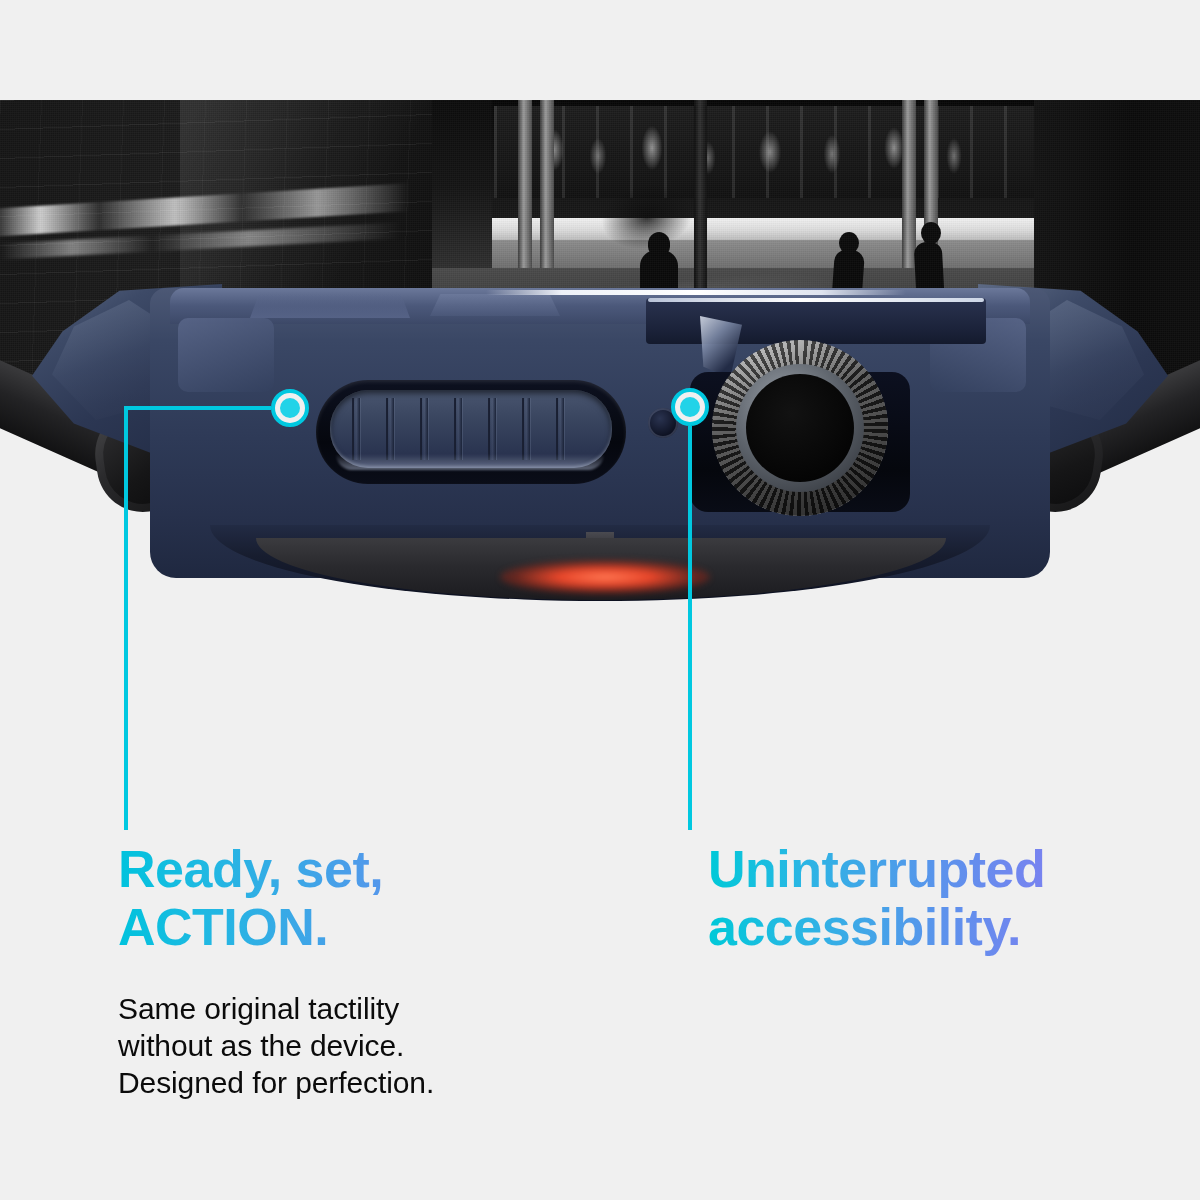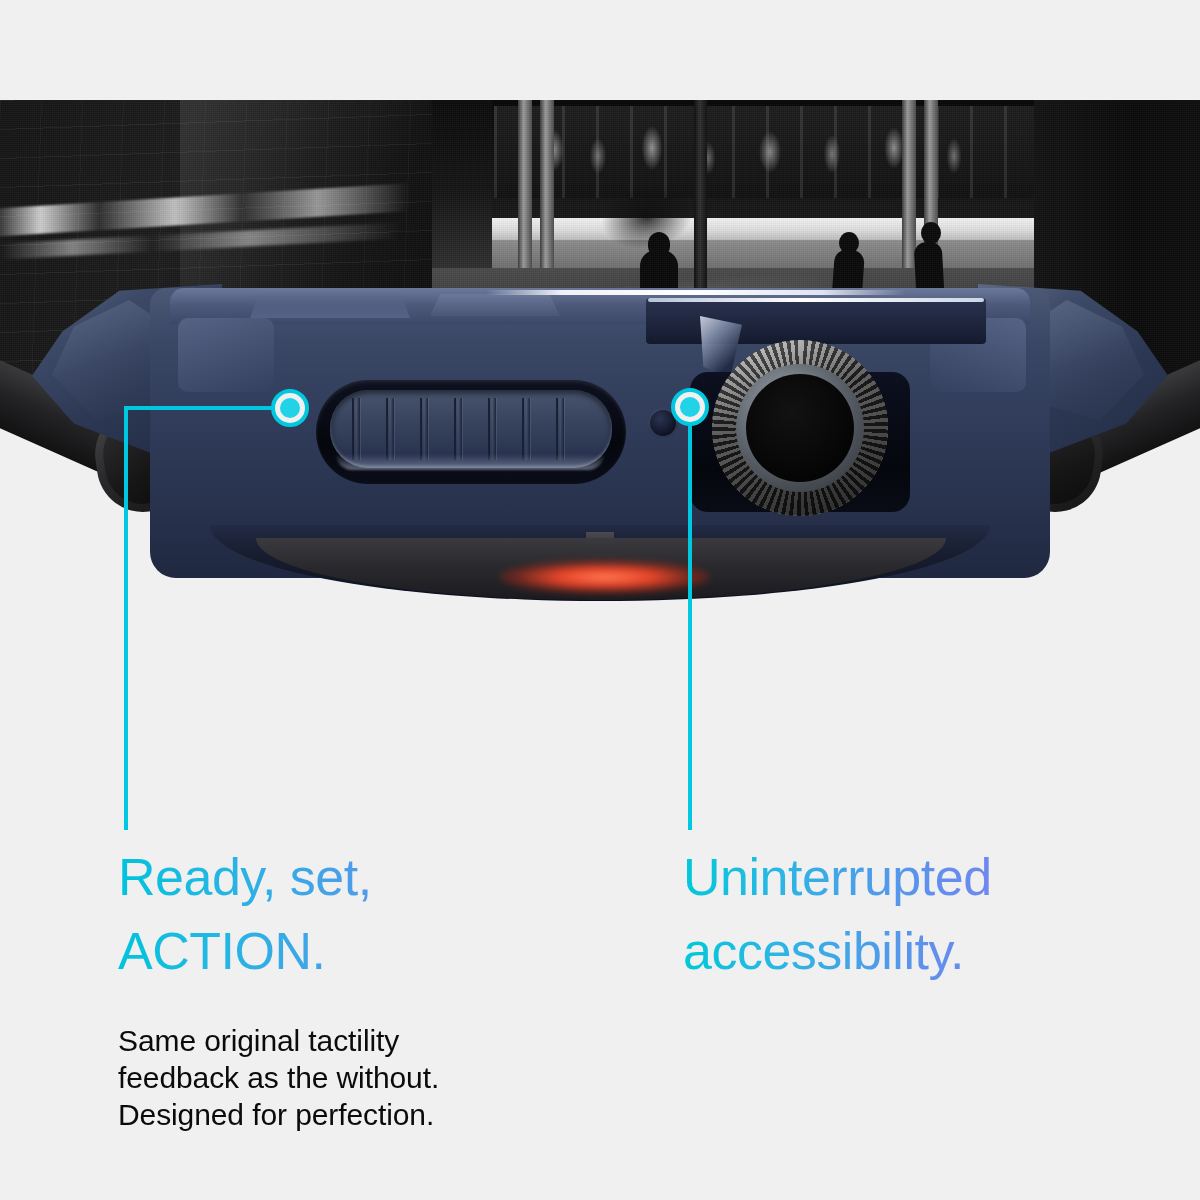--- a/index.html
+++ b/index.html
@@ -324,26 +324,26 @@
   .dot-marker .core {
     position:absolute; left:9px; top:9px; width:20px; height:20px;
     border-radius:50%; background:#22d3e8;
   }
   .marker-left  { left:271px; top:389px; }
   .marker-right { left:671px; top:388px; }
 
   
   .text-col { position:absolute; width:470px; }
   .col-left  { left:118px; top:840px; }
-  .col-right { left:683px; top:840px; }
+  .col-right { left:708px; top:840px; }
 
   .headline {
     font-size:52px;
-    line-height:74px;
-    font-weight:400;
+    line-height:58px;
+    font-weight:700;
     letter-spacing:-0.5px;
     white-space:pre-line;
     background:linear-gradient(90deg,#00c3dd 0%, #1fb9e2 18%, #4f9bea 52%, #6d83ef 78%, #8a79f0 100%);
     -webkit-background-clip:text;
     background-clip:text;
     color:transparent;
     -webkit-text-fill-color:transparent;
   }
   .col-right .headline {
     background:linear-gradient(90deg,#00c9d8 0%, #2ab6e4 20%, #5c92ec 50%, #7b81f0 74%, #9279f2 100%);
@@ -473,21 +473,21 @@
   </div>
   <div class="dot-marker marker-right">
     <div class="ring"></div>
     <div class="core"></div>
   </div>
 
   <div class="text-col col-left">
     <div class="headline">Ready, set,
 ACTION.</div>
     <div class="body-copy">Same original tactility
-feedback as the without.
+without as the device.
 Designed for perfection.</div>
   </div>
 
   <div class="text-col col-right">
     <div class="headline">Uninterrupted
 accessibility.</div>
   </div>
 
 </div>
 

